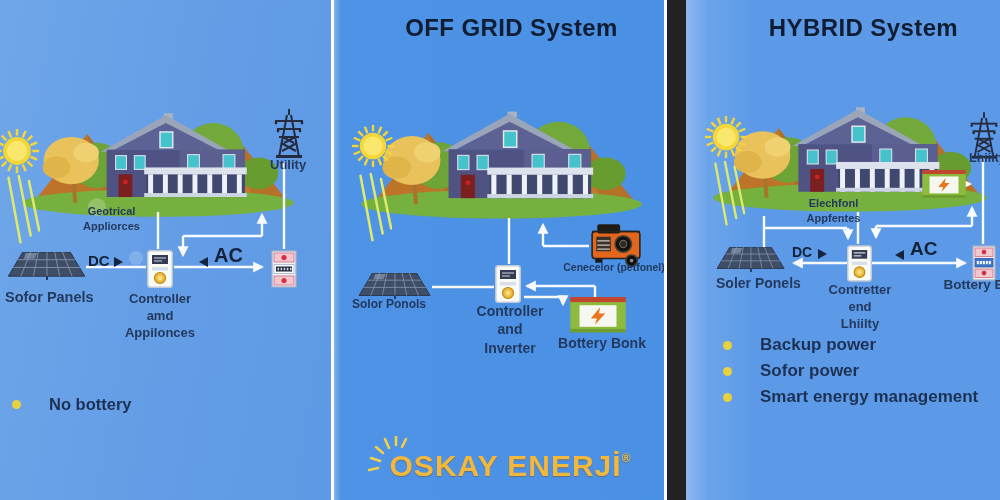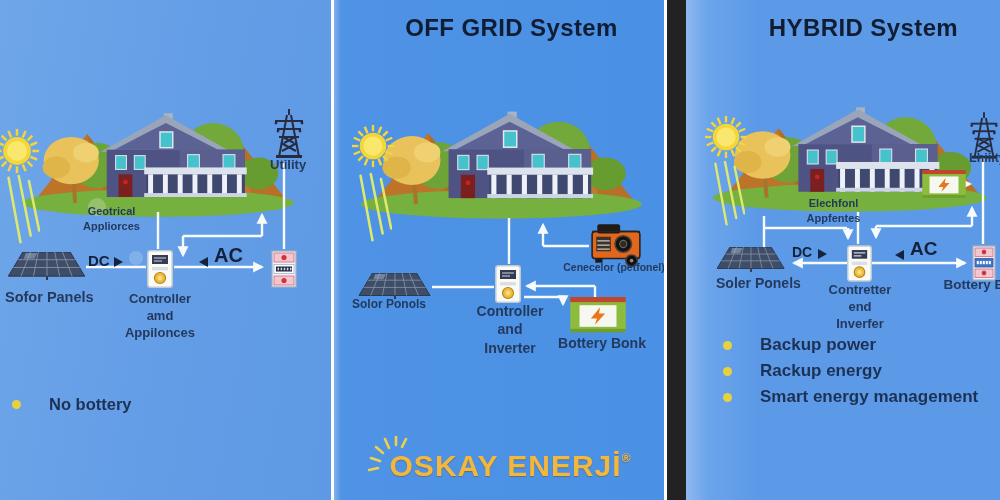--- a/index.html
+++ b/index.html
@@ -322,30 +322,30 @@
     <div class="lbl" style="left:283px;top:150px;font-size:12.5px;text-align:center;">Lhiilty</div>
     <div class="lbl ctr" style="left:100px;top:196px;width:95px;font-size:11px;">Elechfonl
 Appfentes</div>
     <div class="dcac" style="left:106px;top:244px;font-size:14px;">DC</div>
     <div class="tri tri-r" style="left:132px;top:249px;"></div>
     <div class="tri tri-l" style="left:209px;top:250px;"></div>
     <div class="dcac" style="left:224px;top:238px;font-size:19px;">AC</div>
     <div class="lbl" style="left:30px;top:274px;font-size:14px;">Soler Ponels</div>
     <div class="lbl ctr" style="left:124px;top:281px;width:100px;font-size:13px;">Contretter
 end
-Inverfer</div>
+Lhiilty</div>
     <div class="lbl ctr" style="left:255px;top:276px;width:90px;font-size:13.5px;">Bottery Bonk</div>
 
     <div class="brow" style="left:37px;top:335px;">
       <span class="dot"></span>
       <span class="btxt" style="font-size:17px;">Backup power</span>
     </div>
     <div class="brow" style="left:37px;top:361px;">
       <span class="dot"></span>
-      <span class="btxt" style="font-size:17px;">Rackup energy</span>
+      <span class="btxt" style="font-size:17px;">Sofor power</span>
     </div>
     <div class="brow" style="left:37px;top:387px;">
       <span class="dot"></span>
       <span class="btxt" style="font-size:17px;">Smart energy management</span>
     </div>
   </div>
 
   <div class="divider d1"></div>
   <div class="divider d2"></div>
 

